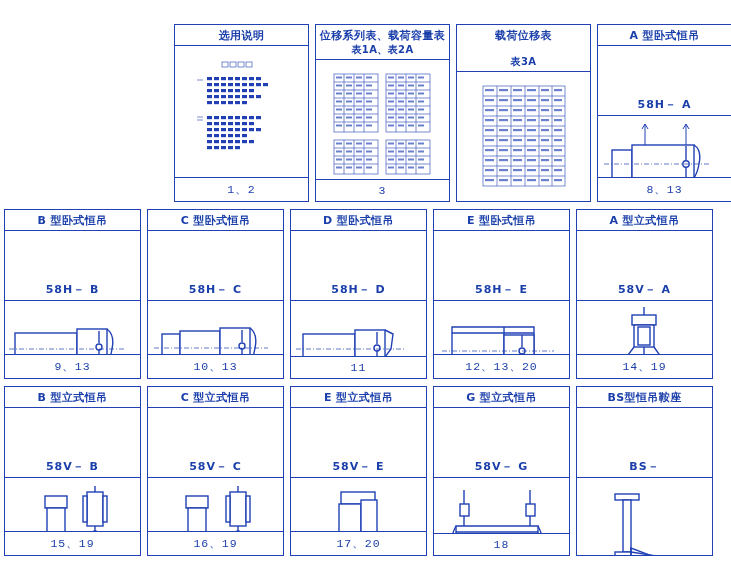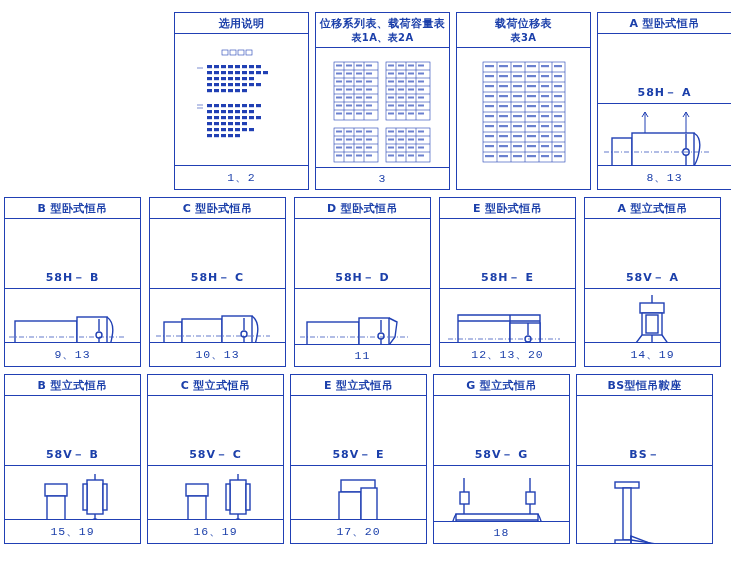--- a/index.html
+++ b/index.html
@@ -17,22 +17,22 @@
   #sheet {
     position: relative;
     width: 731px;
     height: 566px;
   }
   .row {
     display: flex;
     gap: 6px;
     padding: 0 4px;
   }
-  .row1 { padding-top: 12px; }
-  .row2 { padding-top: 7px; gap: 8px; }
+  .row1 { padding-top: 24px; }
+  .row2 { padding-top: 7px; }
   .row3 { padding-top: 7px; }
 
   .spacerCell {
     width: 164px;
     flex: 0 0 164px;
   }
 
   .card {
     border: 1.3px solid #2140b4;
     background: #ffffff;
@@ -360,21 +360,21 @@
               <rect x="102" y="106.5" width="6" height="2"></rect>
           </g>
         </svg>
       </div>
       <div class="foot">3</div>
     </div>
 
     <div class="card big">
       <div class="hdr">
         <div>载荷位移表</div>
-        <div class="sm" style="margin-top:4px">表3A</div>
+        <div class="sm" style="margin-top:16px">表3A</div>
       </div>
       <div class="body">
         <svg viewBox="0 0 133 128" width="133" height="128">
           <g class="lnThin">
             <rect x="26" y="14" width="82" height="100" class="fillW"></rect>
             <line x1="26" y1="24" x2="108" y2="24"></line>
             <line x1="26" y1="34" x2="108" y2="34"></line>
             <line x1="26" y1="44" x2="108" y2="44"></line>
             <line x1="26" y1="54" x2="108" y2="54"></line>
             <line x1="26" y1="64" x2="108" y2="64"></line>

